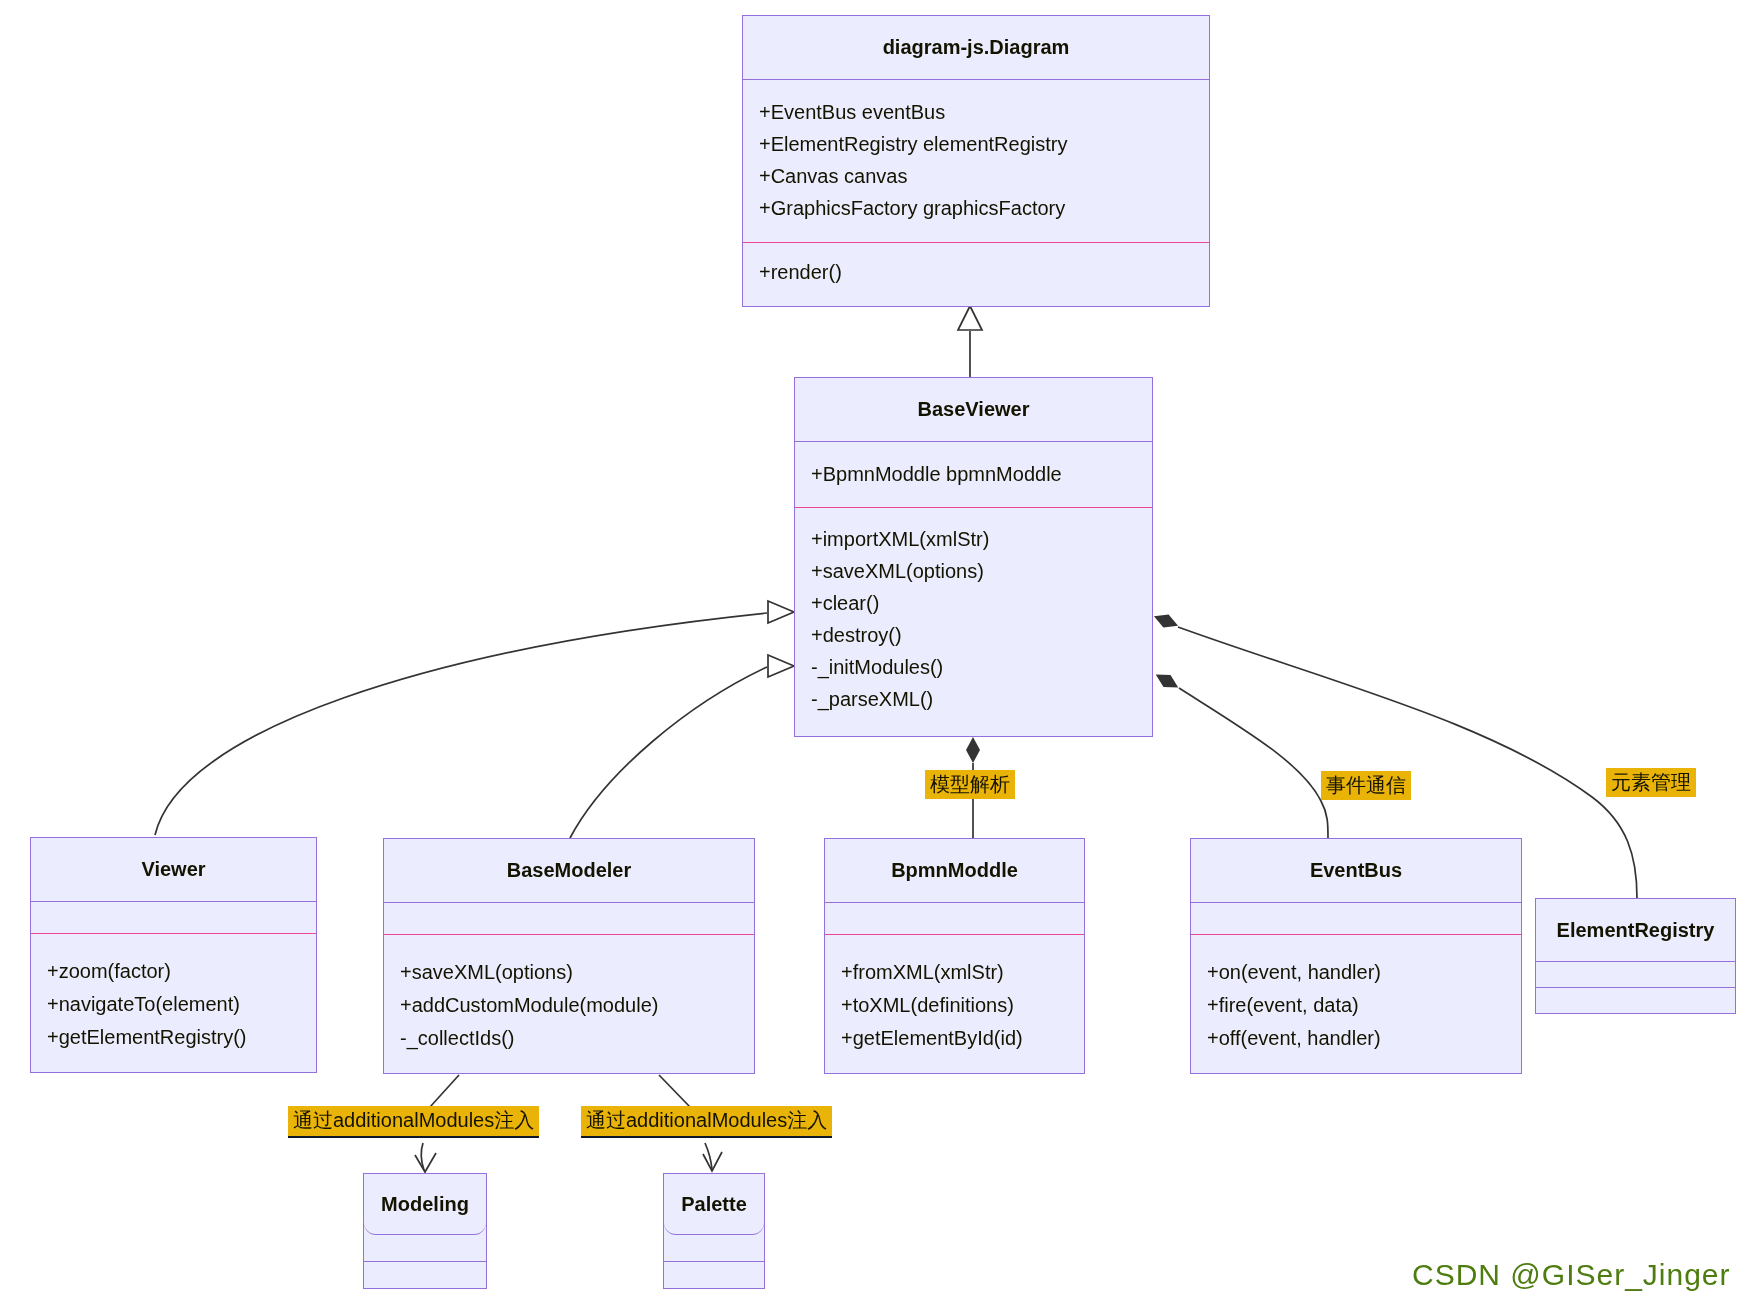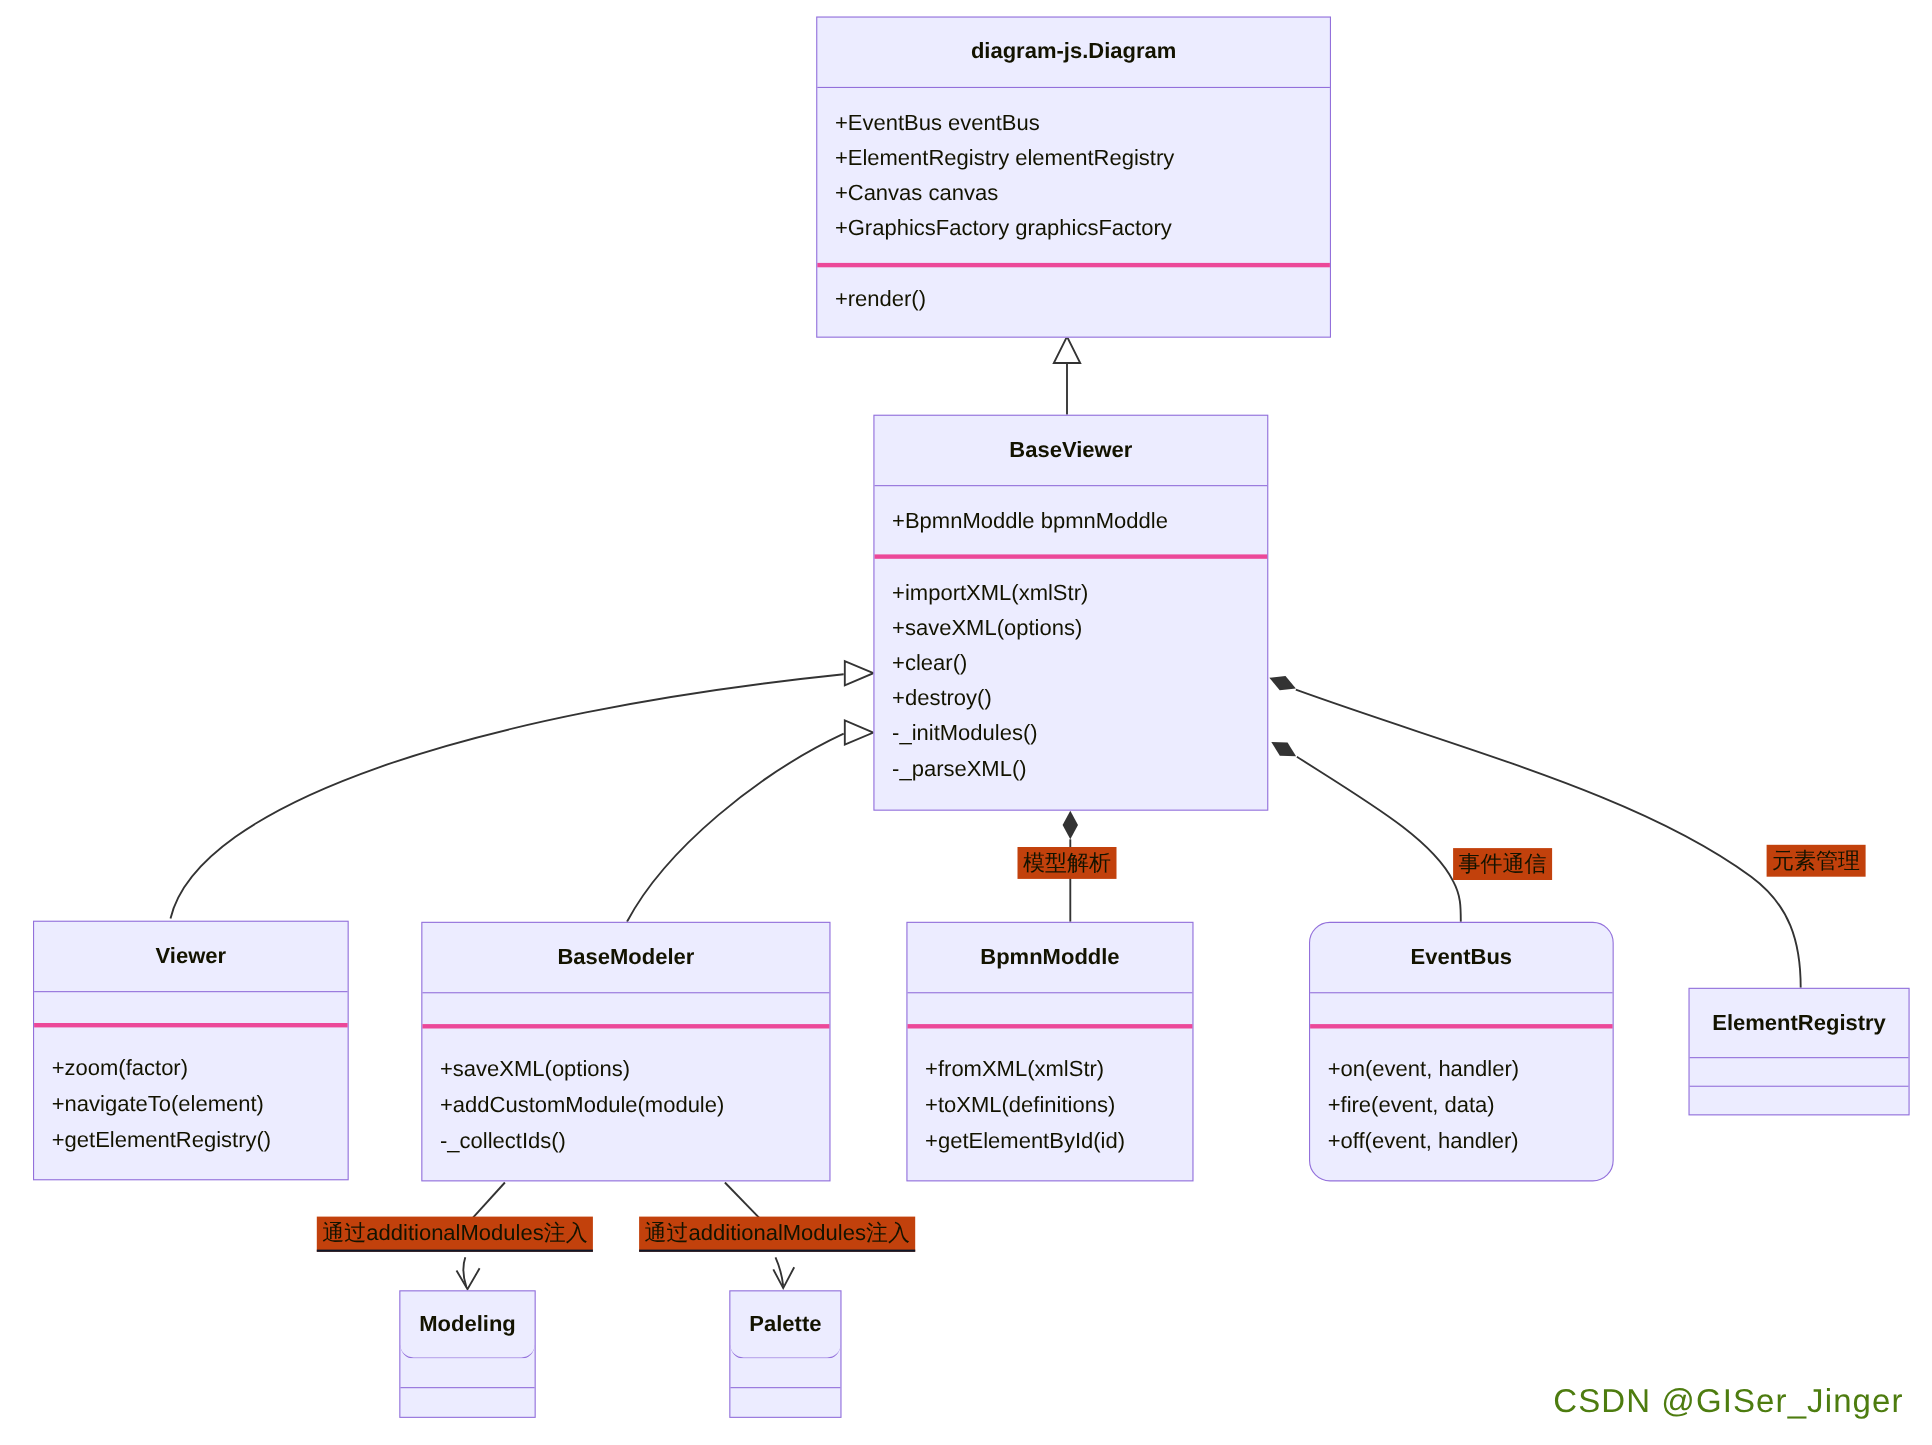--- a/index.html
+++ b/index.html
@@ -10,21 +10,21 @@
   #edges{position:absolute;left:0;top:0;width:1756px;height:1314px;}
   .uml-box{
     position:absolute;background:#ECECFF;border:1px solid #9370DB;
     box-sizing:border-box;z-index:2;
   }
   .uml-title{
     display:flex;align-items:center;justify-content:center;
     font-weight:bold;font-size:20px;border-bottom:1px solid #9370DB;box-sizing:border-box;
   }
   .uml-attrs,.uml-methods{box-sizing:border-box;}
-  .uml-attrs{border-bottom:4px solid #ec4899;}
+  .uml-attrs{border-bottom:1px solid #ec4899;}
   .uml-row{box-sizing:border-box;border-bottom:1px solid #9370DB;}
   .uml-row:last-child{border-bottom:none;}
   .uml-line{font-size:20px;line-height:32px;padding-left:16px;white-space:nowrap;}
 
   
   #box-diagram{left:742px;top:15px;width:468px;}
   #box-diagram .uml-title{height:64px;}
   #box-diagram .uml-attrs{height:163px;padding-top:16px;}
   #box-diagram .uml-methods{height:63px;padding-top:13px;}
 
@@ -35,37 +35,37 @@
 
   .row3{width:287px;}
   .row3 .uml-title{height:64px;}
   .row3 .uml-attrs{height:32px;}
   .row3 .uml-methods{height:138px;padding-top:21px;}
   .row3 .uml-line{line-height:33px;}
 
   #box-viewer{left:30px;top:837px;}
   #box-basemodeler{left:383px;top:838px;width:372px;}
   #box-bpmnmoddle{left:824px;top:838px;width:261px;}
-  #box-eventbus{left:1190px;top:838px;width:277px;border-radius:19px;}
+  #box-eventbus{left:1190px;top:838px;width:332px;}
 
   #box-elementregistry{left:1535px;top:898px;width:201px;}
   #box-elementregistry .uml-title{height:63px;}
   #box-elementregistry .r1{height:26px;}
   #box-elementregistry .r2{height:25px;}
 
   .mini .uml-title{height:61px;border-radius:12px;}
   .mini .r1{height:27px;}
   .mini .r2{height:26px;}
   #box-modeling{left:363px;top:1173px;width:124px;}
   #box-palette{left:663px;top:1173px;width:102px;}
 
   
   .edge-label{
     position:absolute;z-index:3;font-size:20px;color:#131300;
-    background:#c2410c;padding:1px 5px;white-space:nowrap;
+    background:#eab308;padding:1px 5px;white-space:nowrap;
   }
   .edge-label.underlined{border-bottom:2px solid #0f172a;padding-bottom:2px;}
   #label-model-parse{left:925px;top:770px;}
   #label-event-comm{left:1281px;top:771px;margin-left:40px;}
   #label-element-mgmt{left:1586px;top:768px;margin-left:20px;}
   #label-inject-1{left:288px;top:1106px;}
   #label-inject-2{left:581px;top:1106px;}
 
   #watermark{
     position:absolute;left:1412px;top:1258px;z-index:4;

